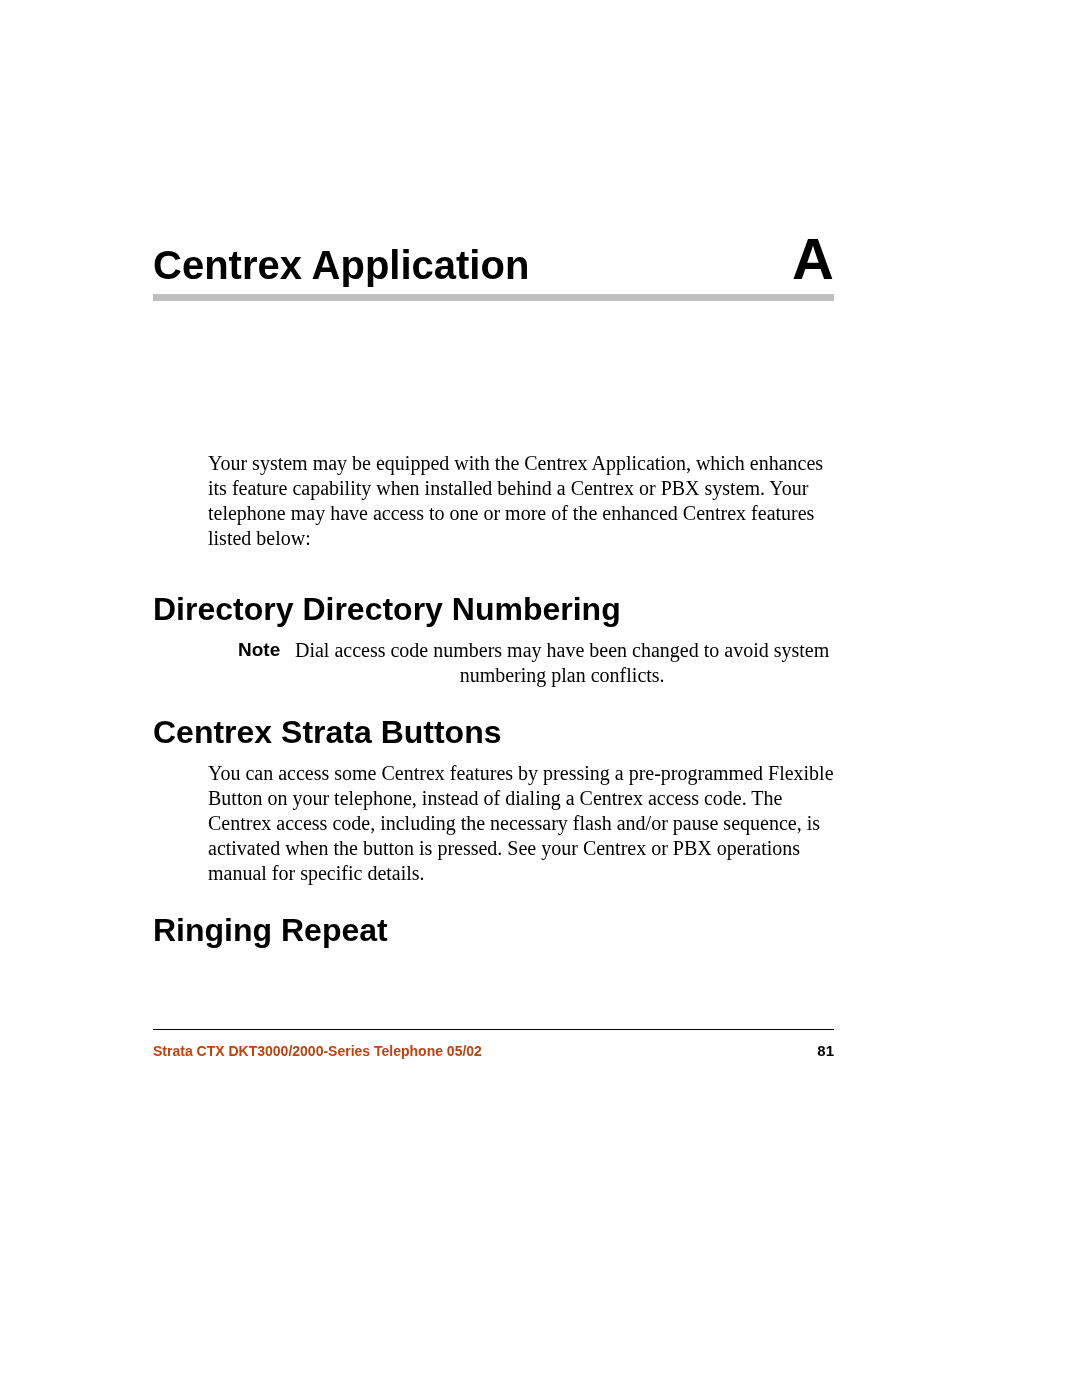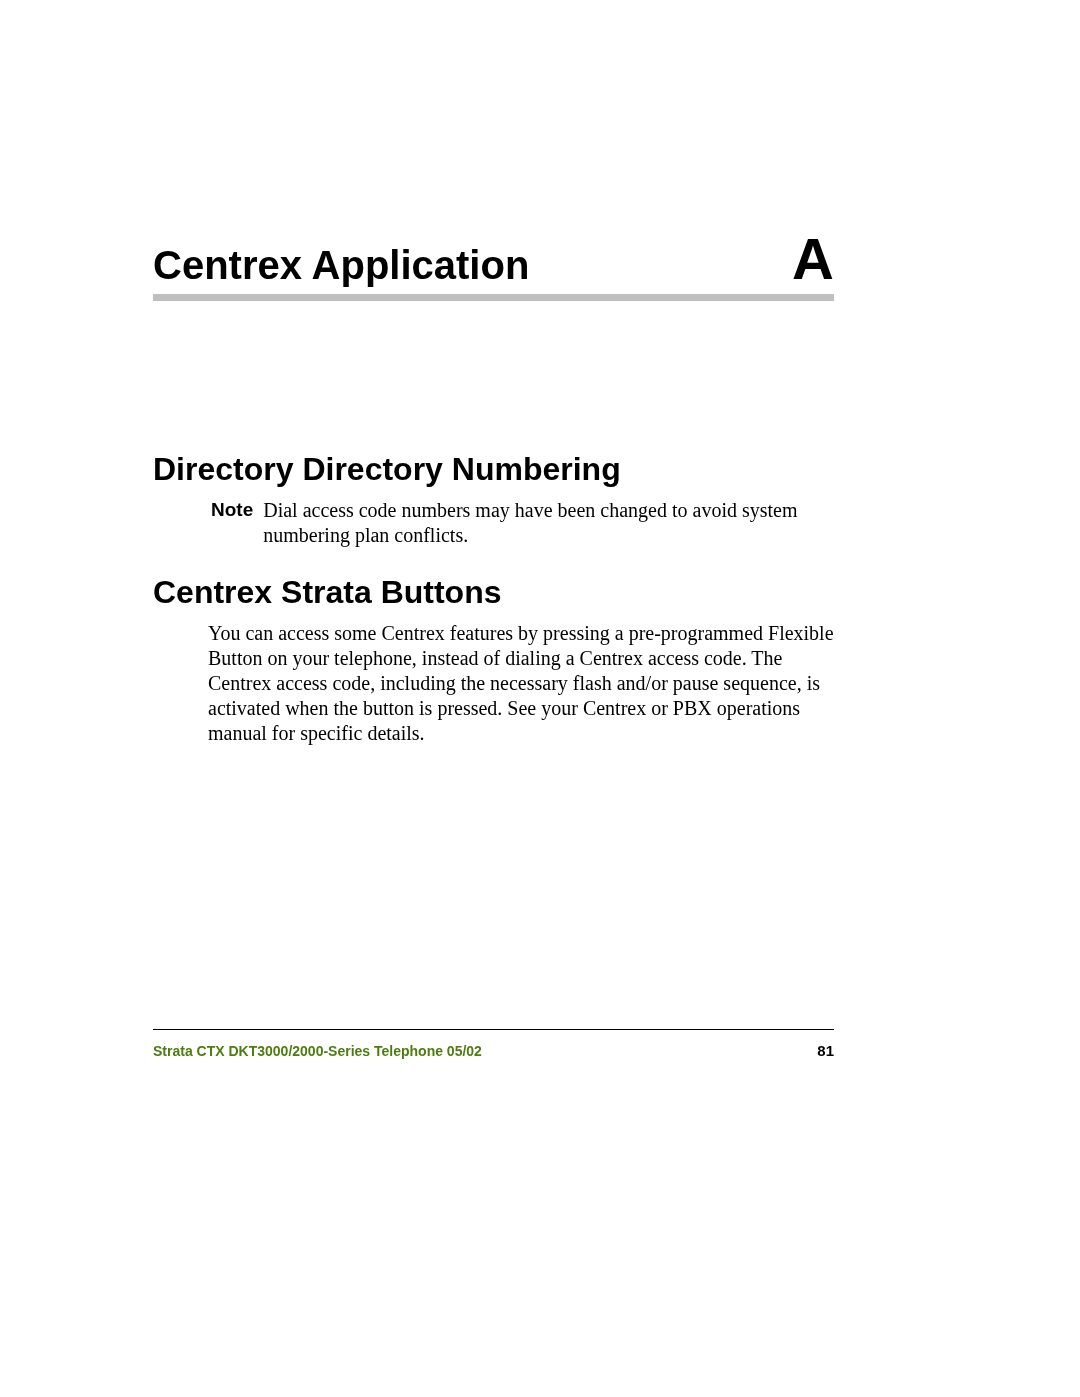--- a/index.html
+++ b/index.html
@@ -43,25 +43,26 @@
     margin-bottom: 10px;
     margin-top: 26px;
   }
   .body-p {
     margin-left: 55px;
     font-size: 20px;
     line-height: 1.25;
     margin-bottom: 14px;
   }
   .note-row {
-    margin-left: 58px;
+    margin-left: 85px;
     display: flex;
     font-size: 20px;
     line-height: 1.25;
     margin-bottom: 18px;
+    text-align: center;
   }
   .note-label {
     font-family: Arial, Helvetica, sans-serif;
     font-weight: 700;
     font-size: 19px;
     margin-right: 10px;
     flex: 0 0 auto;
   }
   .note-text { flex: 1 1 auto; }
   .footer {
@@ -72,46 +73,48 @@
     border-top: 1px solid #000;
     padding-top: 12px;
     display: flex;
     justify-content: space-between;
     align-items: baseline;
     font-family: Arial, Helvetica, sans-serif;
   }
   .footer-left {
     font-weight: 700;
     font-size: 14px;
-    color: #4d7c0f;
+    color: #c2410c;
   }
   .footer-right {
     font-weight: 700;
     font-size: 15px;
   }
 </style>
 </head>
 <body>
 
 <div class="page">
 
   <div class="chapter-head">
     <div class="chapter-title">Centrex Application</div>
     <div class="chapter-letter">A</div>
   </div>
 
+  <p class="intro">Your system may be equipped with the Centrex Application, which enhances its feature capability when installed behind a Centrex or PBX system. Your telephone may have access to one or more of the enhanced Centrex features listed below:</p>
 
   <h2 class="section-h">Directory Directory Numbering</h2>
   <div class="note-row">
     <span class="note-label">Note</span>
     <span class="note-text">Dial access code numbers may have been changed to avoid system numbering plan conflicts.</span>
   </div>
 
   <h2 class="section-h">Centrex Strata Buttons</h2>
   <p class="body-p">You can access some Centrex features by pressing a pre-programmed Flexible Button on your telephone, instead of dialing a Centrex access code. The Centrex access code, including the necessary flash and/or pause sequence, is activated when the button is pressed. See your Centrex or PBX operations manual for specific details.</p>
 
+  <h2 class="section-h">Ringing Repeat</h2>
 
   <div class="footer">
     <span class="footer-left">Strata CTX DKT3000/2000-Series Telephone   05/02</span>
     <span class="footer-right">81</span>
   </div>
 
 </div>
 
 </body></html>

